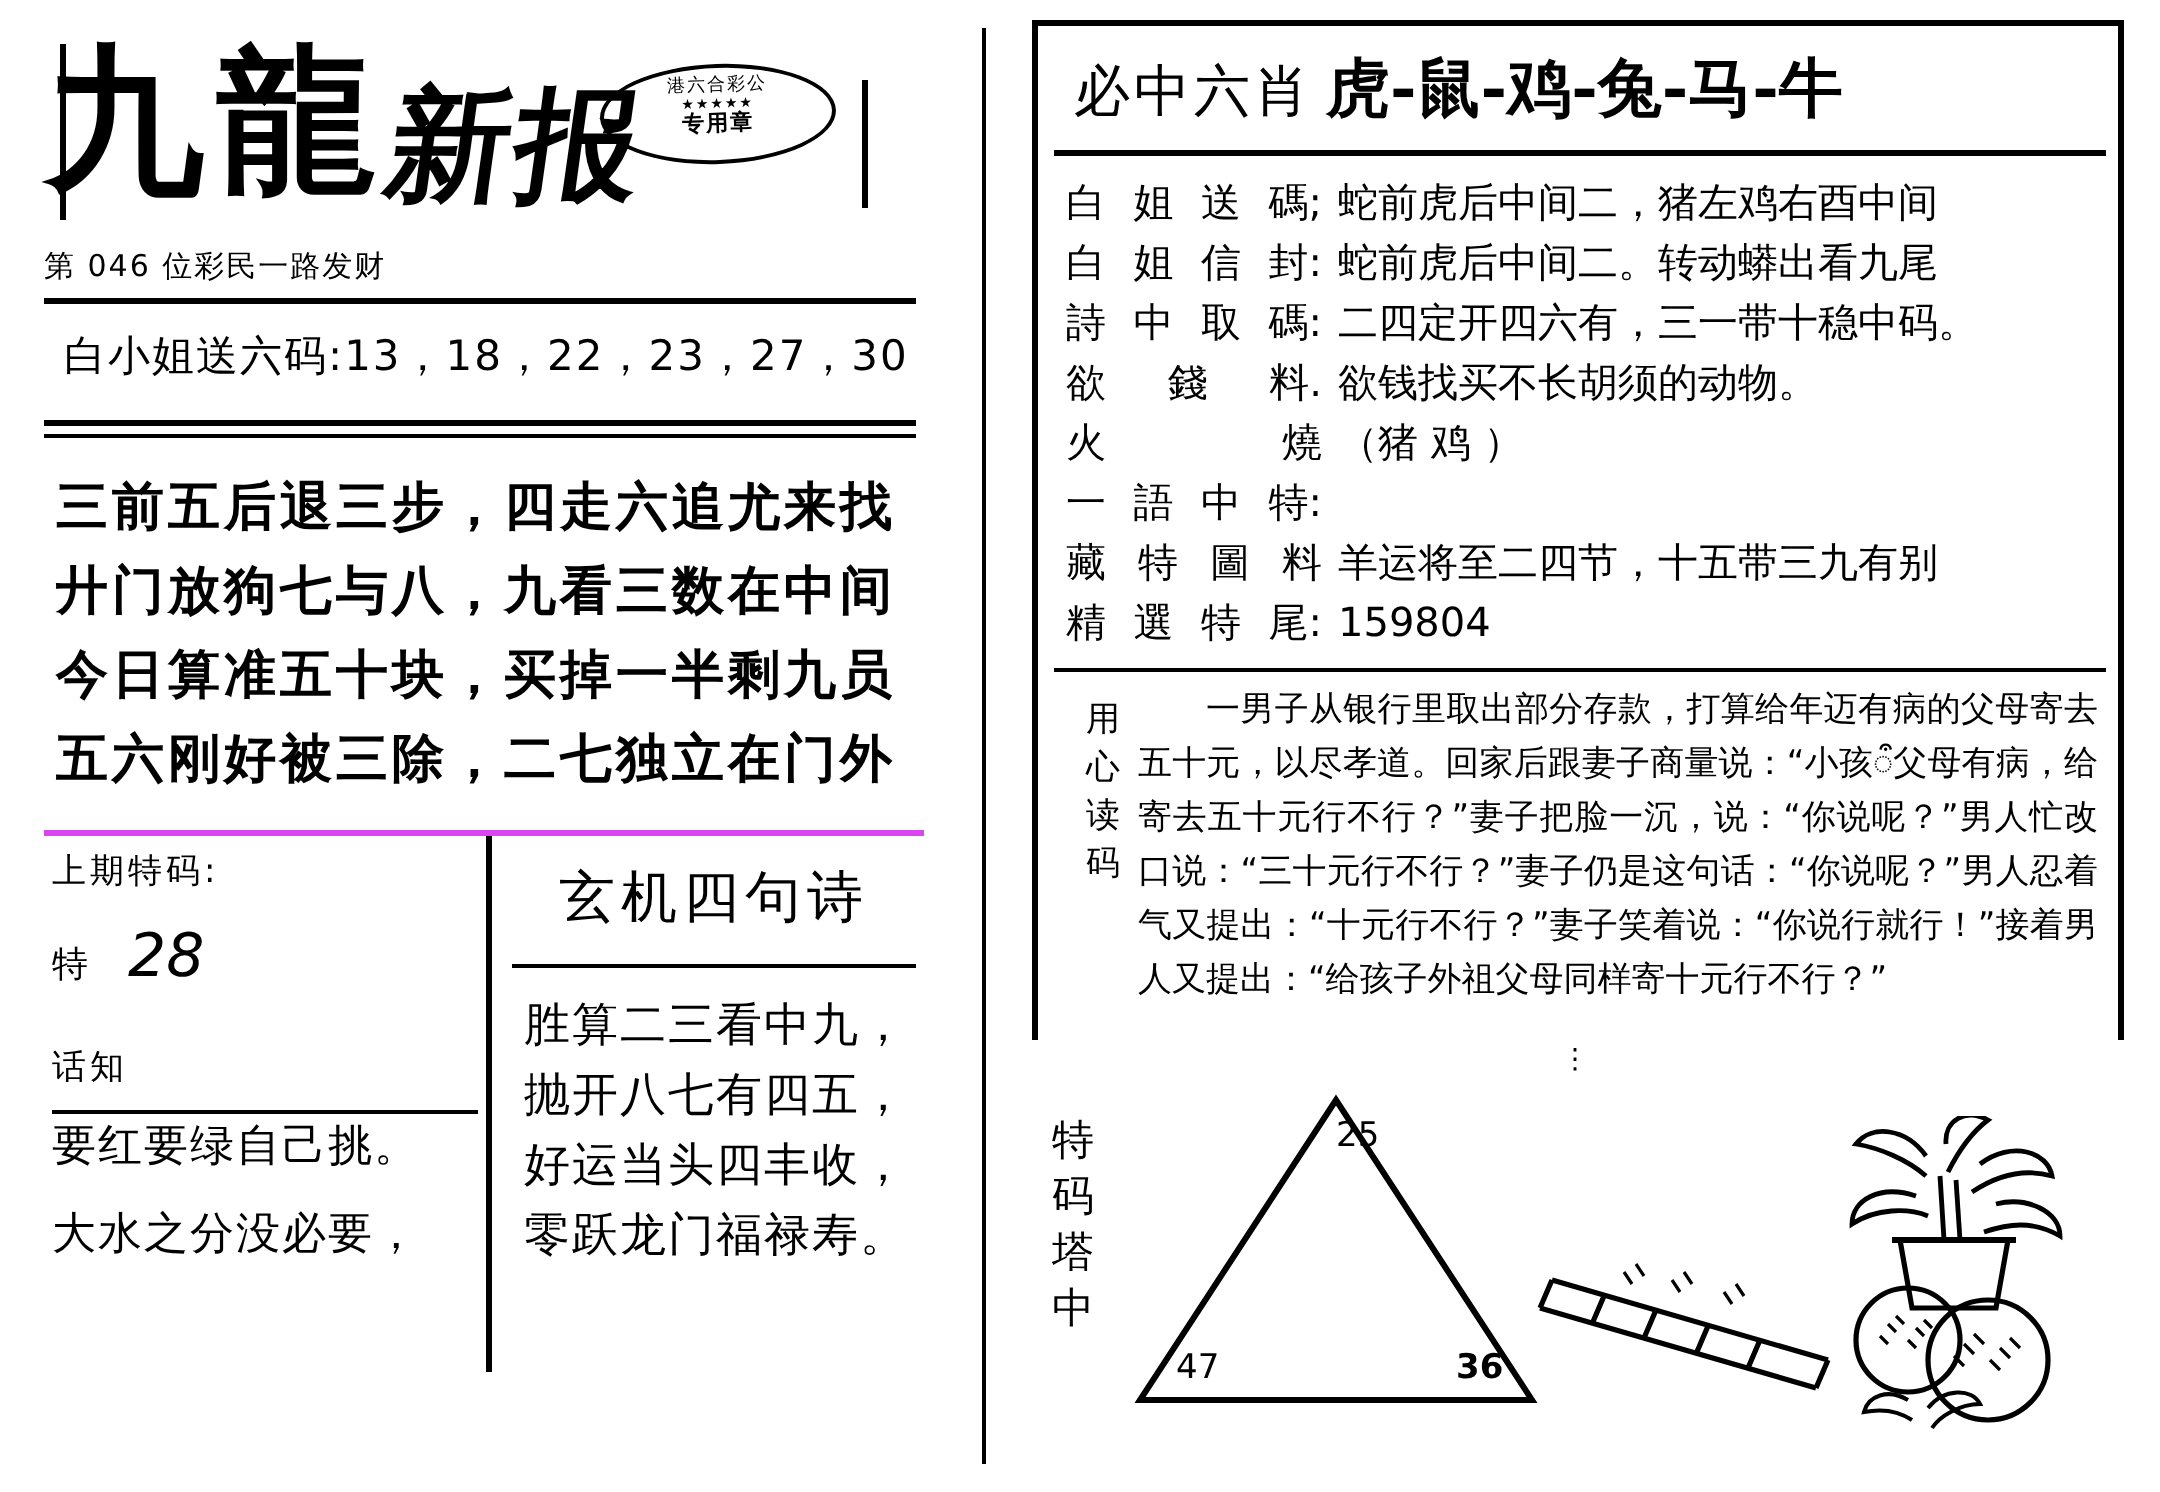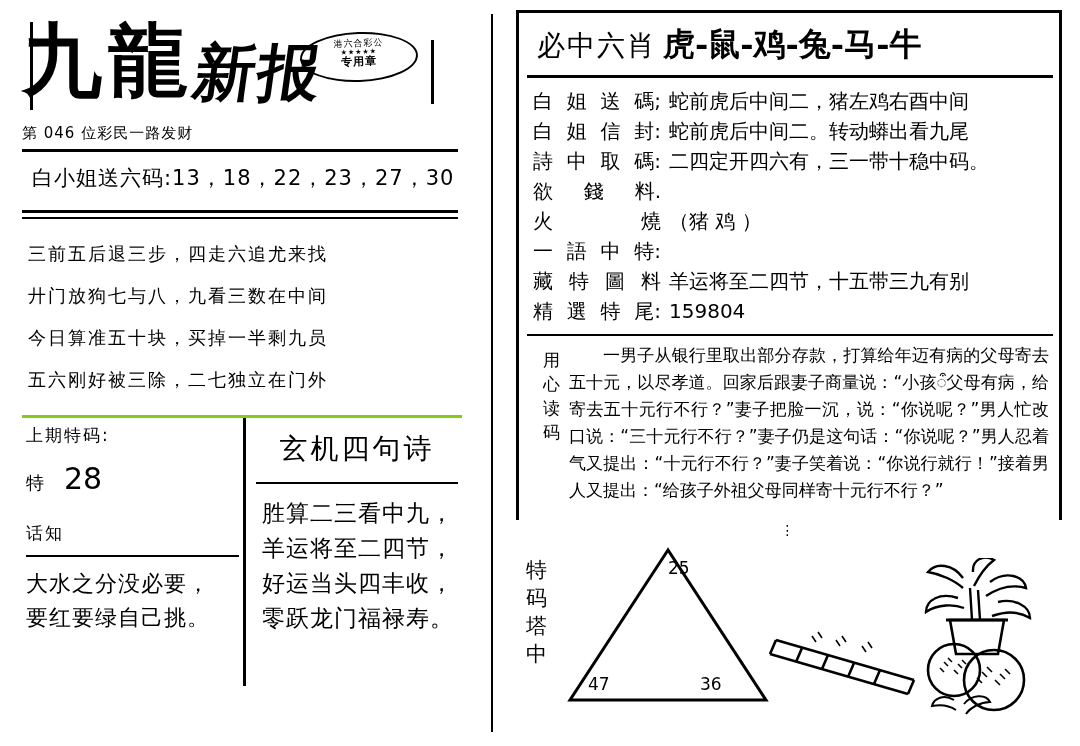--- a/index.html
+++ b/index.html
@@ -125,31 +125,32 @@
   }
   .hr-thin {
     height: 2px;
     background: #000;
     margin: 4px 4px 0 0;
   }
   .poem {
     margin: 14px 0 0 6px;
   }
   .poem-line {
-    font-size: 18px;
+    font-size: 26px;
     line-height: 42px;
     letter-spacing: 2px;
     white-space: nowrap;
+    font-weight: bold;
   }
 
   
   .lbox {
     position: relative;
     margin-top: 14px;
-    border-top: 3px solid #84cc16;
+    border-top: 3px solid #d946ef;
     display: flex;
     height: 268px;
   }
   .lbox-l {
     width: 224px;
     border-right: 3px solid #000;
     padding: 6px 4px 0 4px;
     box-sizing: border-box;
     position: relative;
   }
@@ -165,20 +166,21 @@
   }
   .special-row {
     font-size: 18px;
     margin-top: 14px;
     letter-spacing: 2px;
   }
   .special-row .num {
     font-size: 30px;
     margin-left: 18px;
     letter-spacing: 0;
+    font-style: italic;
   }
   .notice-label {
     font-size: 17px;
     margin-top: 26px;
     letter-spacing: 2px;
   }
   .lbox-l .hr {
     height: 2px;
     background: #000;
     margin: 10px 0 0 0;
@@ -310,21 +312,21 @@
     top: 4px;
     width: 210px;
     height: 160px;
   }
   .tri-num {
     position: absolute;
     font-size: 17px;
   }
   .n-top { left: 104px; top: 12px; }
   .n-left { left: 24px; top: 128px; }
-  .n-right { left: 136px; top: 128px; }
+  .n-right { left: 164px; top: 128px; font-weight: bold; }
 
   .art {
     position: absolute;
     right: 4px;
     bottom: 0;
     width: 300px;
     height: 160px;
   }
 </style>
 </head>
@@ -363,29 +365,29 @@
     </div>
 
     <div class="lbox">
       <div class="lbox-l">
         <div class="lbl-small">上期特码:</div>
         <div class="special-row">
           <span>特</span><span class="num">28</span>
         </div>
         <div class="notice-label">话知</div>
         <div class="hr"></div>
+        <div class="notice-body" style="margin-top:0">要红要绿自己挑。</div>
         <div class="notice-body">大水之分没必要，</div>
-        <div class="notice-body" style="margin-top:0">要红要绿自己挑。</div>
       </div>
       <div class="lbox-r">
         <div class="xuanji-title">玄机四句诗</div>
         <div class="hr"></div>
         <div style="margin-top:12px">
           <div class="xuanji-line">胜算二三看中九，</div>
-          <div class="xuanji-line">羊运将至二四节，</div>
+          <div class="xuanji-line">抛开八七有四五，</div>
           <div class="xuanji-line">好运当头四丰收，</div>
           <div class="xuanji-line">零跃龙门福禄寿。</div>
         </div>
       </div>
     </div>
   </div>
 
   <div class="col-div"></div>
 
   <div class="col-right">
@@ -427,20 +429,21 @@
           </span>
           <span class="r-val">二四定开四六有，三一带十稳中码。</span>
         </div>
 
         <div class="r-row">
           <span class="r-key">
             <span>欲</span>
             <span>錢</span>
             <span>料.</span>
           </span>
+          <span class="r-val">欲钱找买不长胡须的动物。</span>
         </div>
 
         <div class="r-row">
           <span class="r-key">
             <span>火</span>
             <span>燒</span>
           </span>
           <span class="r-val">（猪 鸡 ）</span>
         </div>
 

